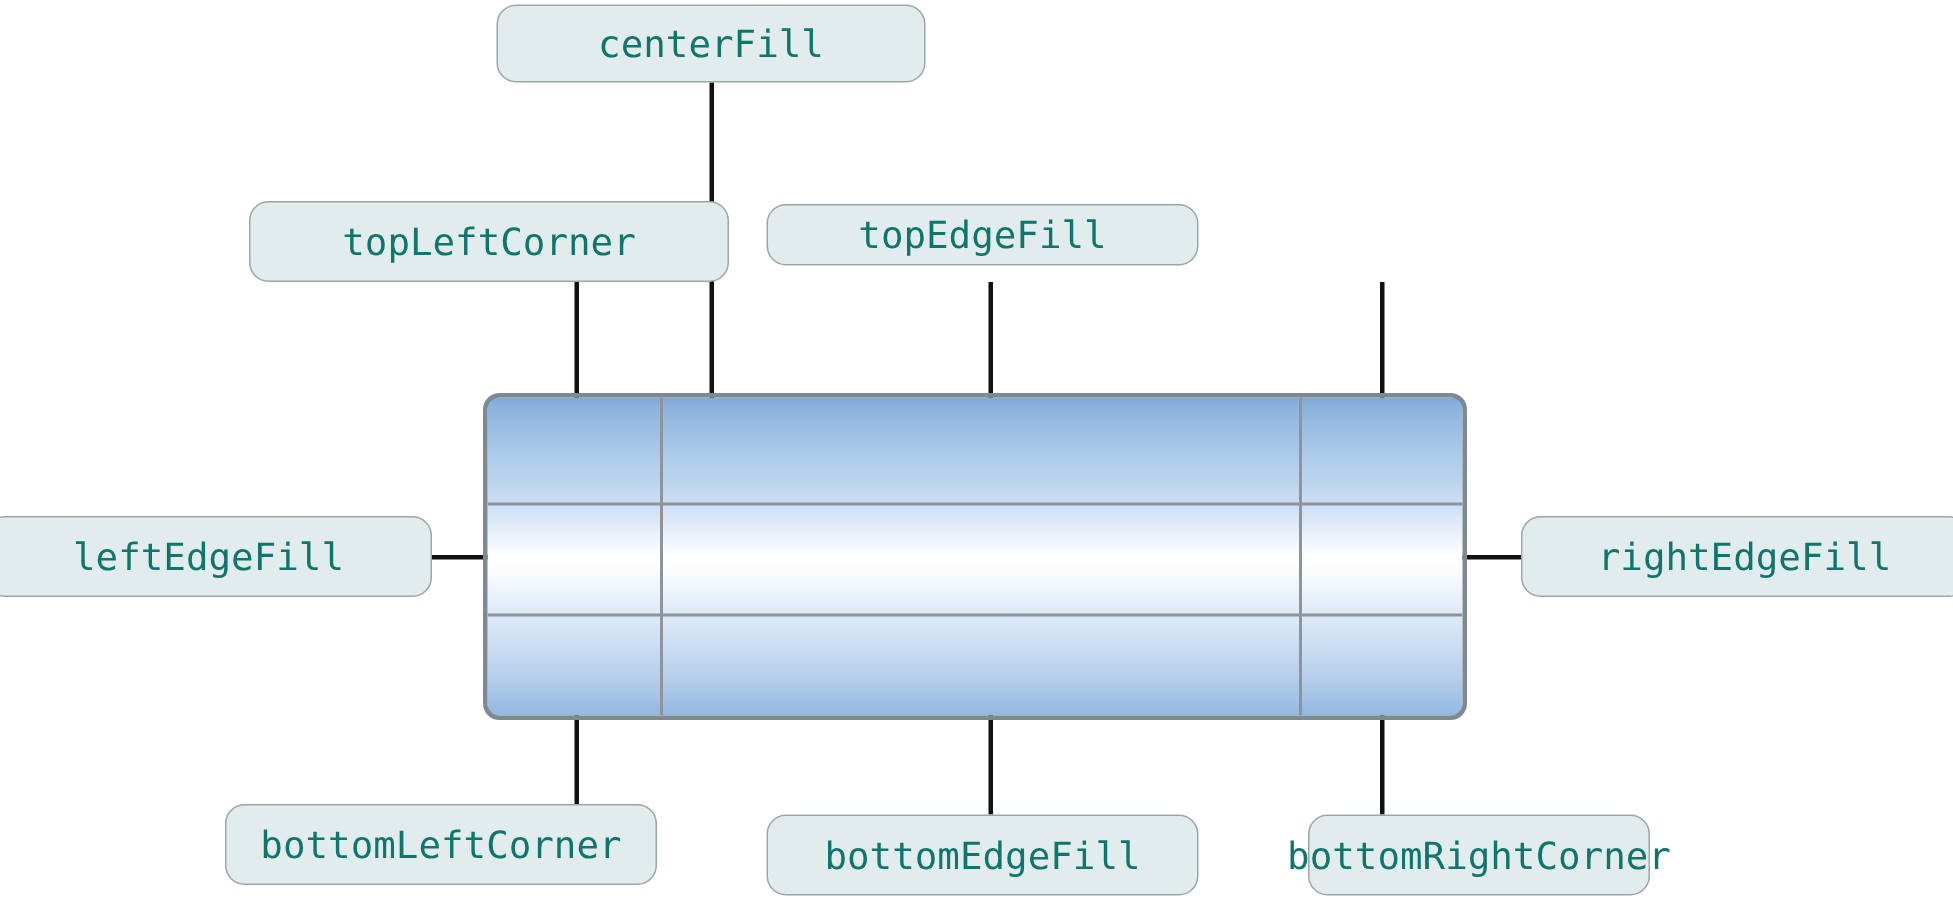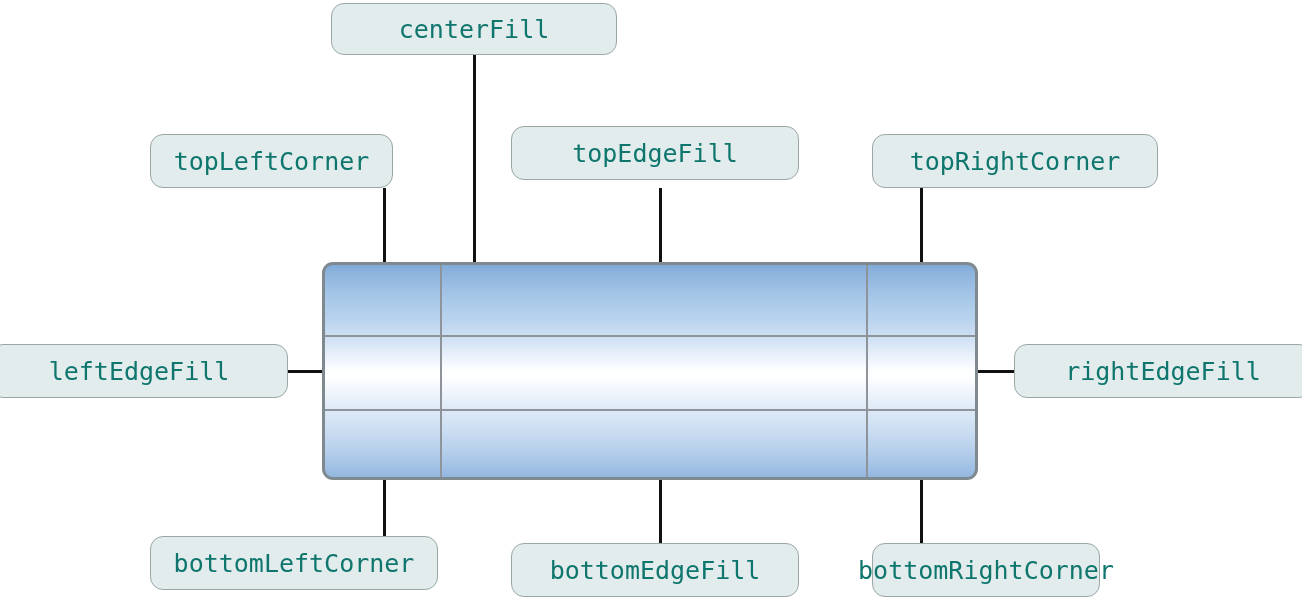--- a/index.html
+++ b/index.html
@@ -110,25 +110,24 @@
 
   <div class="nineslice">
     <div class="divider h h1"></div>
     <div class="divider h h2"></div>
     <div class="divider v v1"></div>
     <div class="divider v v2"></div>
   </div>
 
   <div class="label-box" style="left:331px; top:3px; width:286px; height:52px;">centerFill</div>
 
-  <div class="label-box" style="left:150px; top:134px; width:243px; height:54px;">topLeftCorner</div>
+  <div class="label-box" style="left:166px; top:134px; width:320px; height:54px;">topLeftCorner</div>
 
-  <div class="label-box" style="left:511px; top:126px; width:288px; height:54px;">topEdgeFill</div>
+  <div class="label-box" style="left:511px; top:136px; width:288px; height:41px;">topEdgeFill</div>
 
-  <div class="label-box" style="left:872px; top:134px; width:286px; height:54px;">topRightCorner</div>
 
   <div class="label-box" style="left:-10px; top:344px; width:298px; height:54px;">leftEdgeFill</div>
 
   <div class="label-box" style="left:1014px; top:344px; width:298px; height:54px;">rightEdgeFill</div>
 
   <div class="label-box" style="left:150px; top:536px; width:288px; height:54px;">bottomLeftCorner</div>
 
   <div class="label-box" style="left:511px; top:543px; width:288px; height:54px;">bottomEdgeFill</div>
 
   <div class="label-box" style="left:872px; top:543px; width:228px; height:54px;">bottomRightCorner</div>

